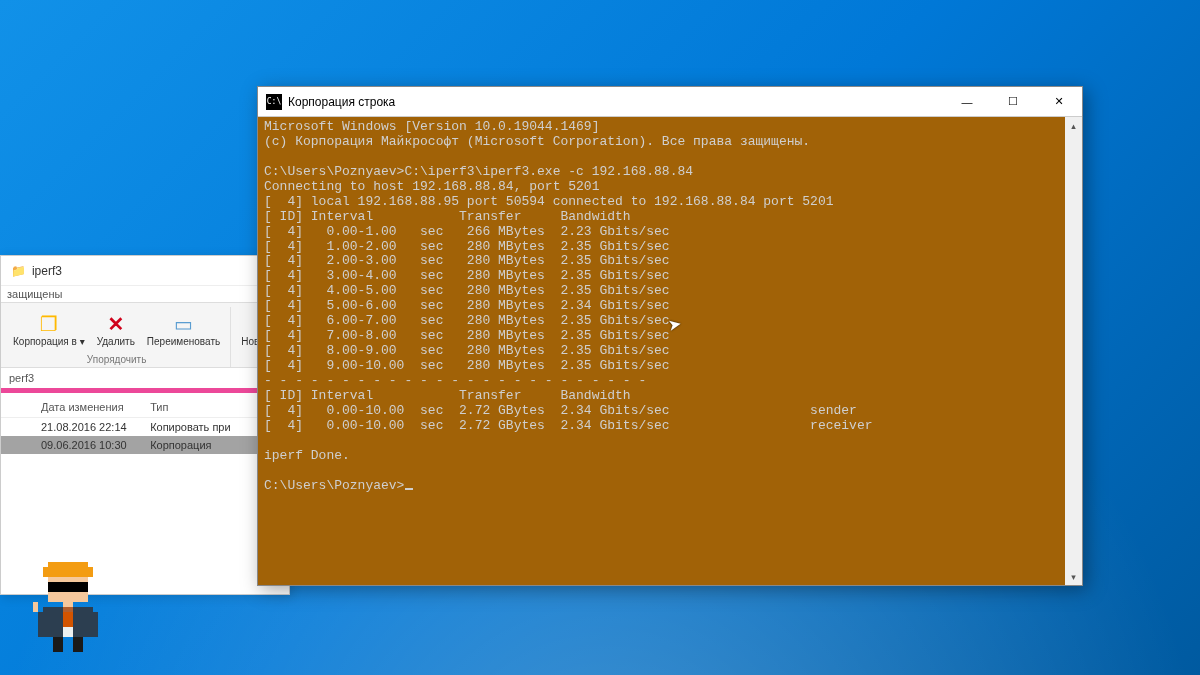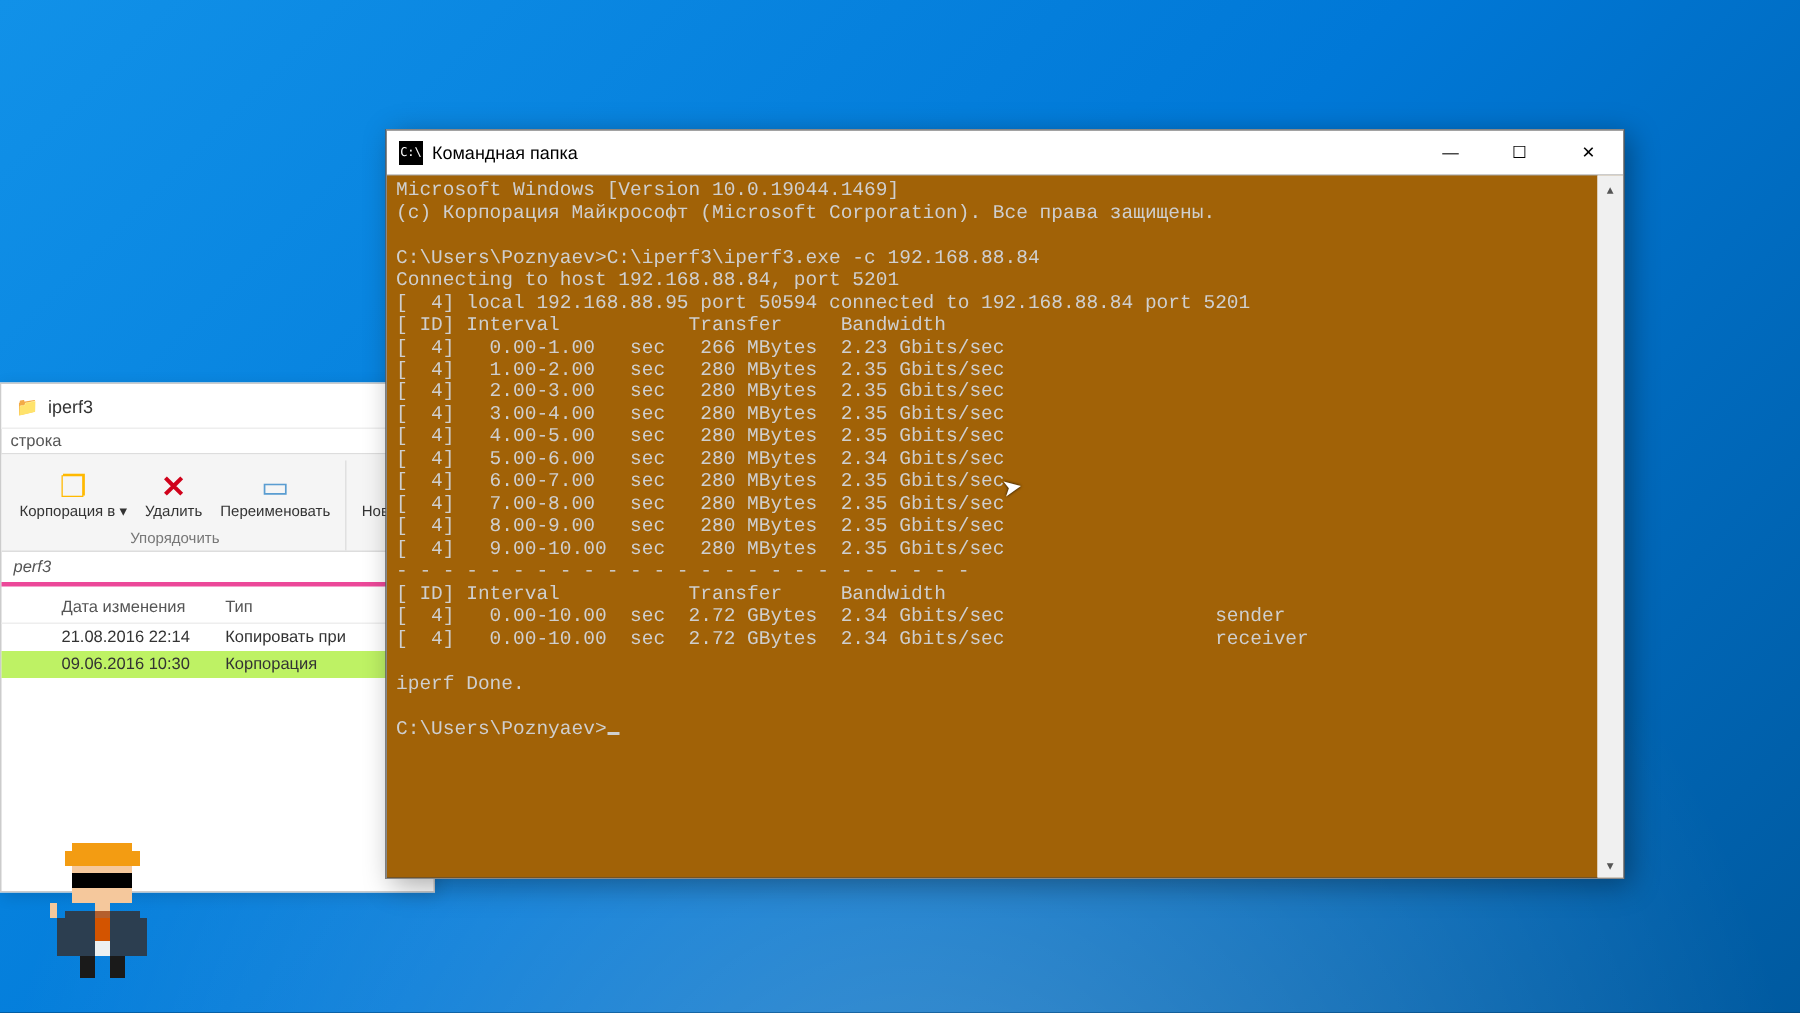--- a/index.html
+++ b/index.html
@@ -46,28 +46,28 @@
 }
 .ribbon-btn { display: flex; flex-direction: column; align-items: center; gap: 2px;
   padding: 2px 4px; cursor: pointer; }
 .ribbon-btn .ico { width: 22px; height: 22px; display: flex; align-items: center; justify-content: center; font-size: 20px; }
 .ribbon-btn span { font-size: 10px; line-height: 1; white-space: nowrap; }
 .ico-copy { color: #ffb900; }
 .ico-delete { color: #d0021b; font-weight: bold; }
 .ico-rename { color: #5a9dd1; }
 .ico-newfolder { color: #ffb900; }
 
-.explorer-path { padding: 4px 8px; color: #555; border-bottom: 3px solid #ec4899; font-size: 11px; font-style: italic; }
+.explorer-path { padding: 4px 8px; color: #555; border-bottom: 5px solid #ec4899; font-size: 11px; }
 .file-list { padding-top: 4px; }
 .file-header, .file-row { display: flex; font-size: 11px; }
 .file-header { color: #555; padding: 4px 0 4px 40px; border-bottom: 1px solid #eee; justify-content: center; }
 .file-header > div, .file-row > div { width: 110px; }
 .file-header > div:last-child, .file-row > div:last-child { width: 140px; }
 .file-row { padding: 3px 0 3px 40px; }
-.file-row.highlight { background: #bef264; }
+.file-row.highlight { background: #a3a3a3; }
 
 
 .cmd {
   position: absolute; left: 257px; top: 86px; width: 826px; height: 500px;
   background: #000; border: 1px solid #888;
   box-shadow: 4px 4px 18px rgba(0,0,0,.35);
   display: flex; flex-direction: column;
 }
 .cmd-titlebar {
   height: 30px; background: #fff; color: #000; display: flex; align-items: center;
@@ -103,21 +103,21 @@
 </head>
 <body>
 
 <div class="wallpaper-light"></div>
 
 <div class="explorer">
   <div class="explorer-title">
     <span class="folder-icon">📁</span>
     <span>iperf3</span>
   </div>
-  <div class="explorer-tab">строка</div>
+  <div class="explorer-tab">защищены</div>
   <div class="ribbon">
     <div class="ribbon-group" data-label="Упорядочить">
       <div class="ribbon-btn">
         <div class="ico ico-copy">❐</div>
         <span>Корпорация
 в ▾</span>
       </div>
       <div class="ribbon-btn">
         <div class="ico ico-delete">✕</div>
         <span>Удалить</span>
@@ -150,21 +150,21 @@
     <div class="file-row highlight">
       <div>09.06.2016 10:30</div>
       <div>Корпорация</div>
     </div>
   </div>
 </div>
 
 <div class="cmd">
   <div class="cmd-titlebar">
     <span class="cmd-icon">C:\</span>
-    <span>Командная папка</span>
+    <span>Корпорация строка</span>
     <div class="win-controls">
       <div class="win-btn">—</div>
       <div class="win-btn">☐</div>
       <div class="win-btn close">✕</div>
     </div>
   </div>
   <div class="cmd-body"><span id="cmd-lines">Microsoft Windows [Version 10.0.19044.1469]
 (c) Корпорация Майкрософт (Microsoft Corporation). Все права защищены.
 
 C:\Users\Poznyaev&gt;C:\iperf3\iperf3.exe -c 192.168.88.84

